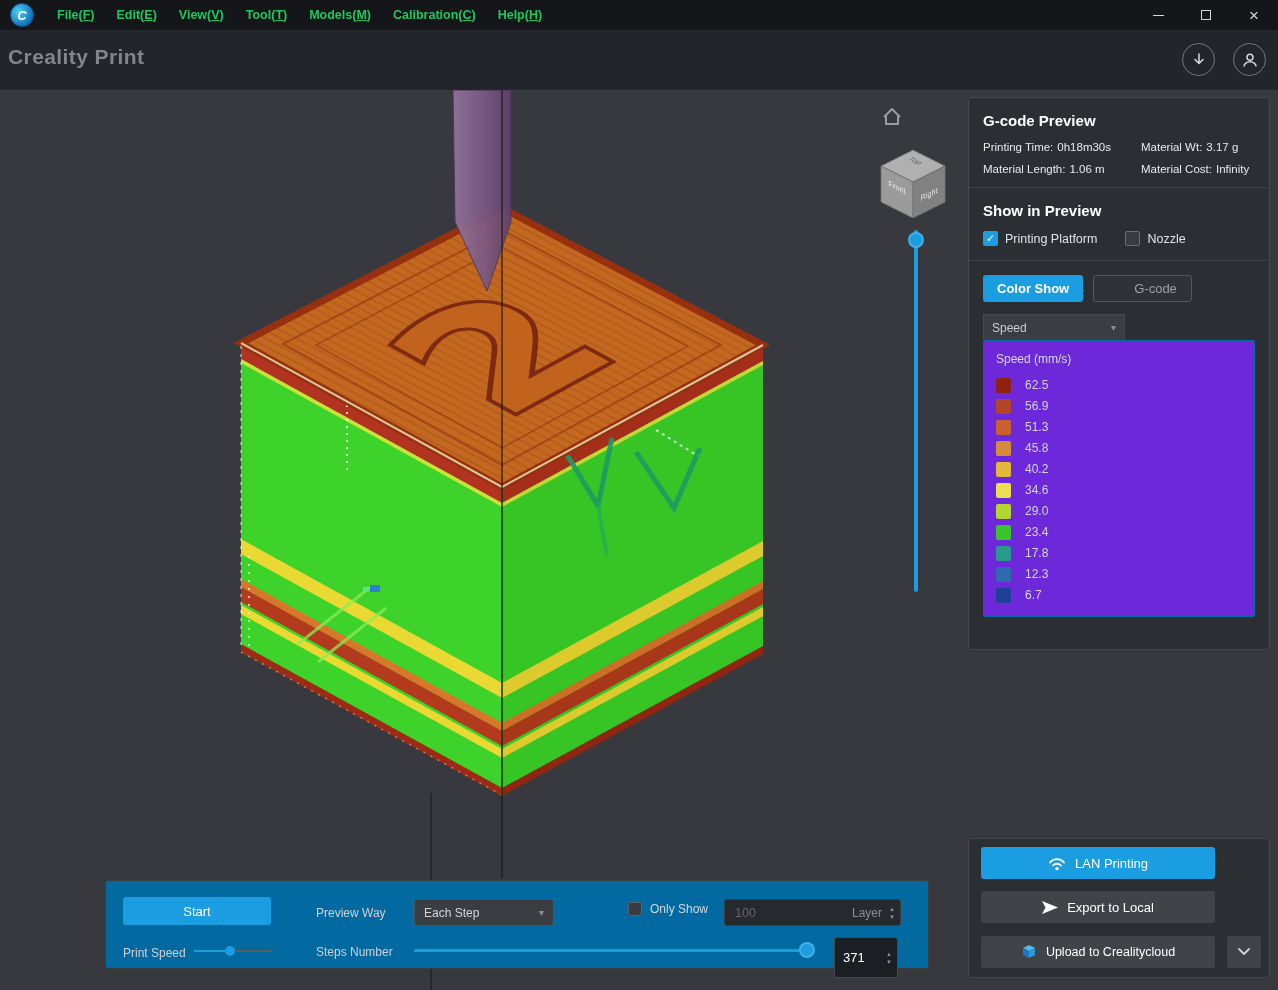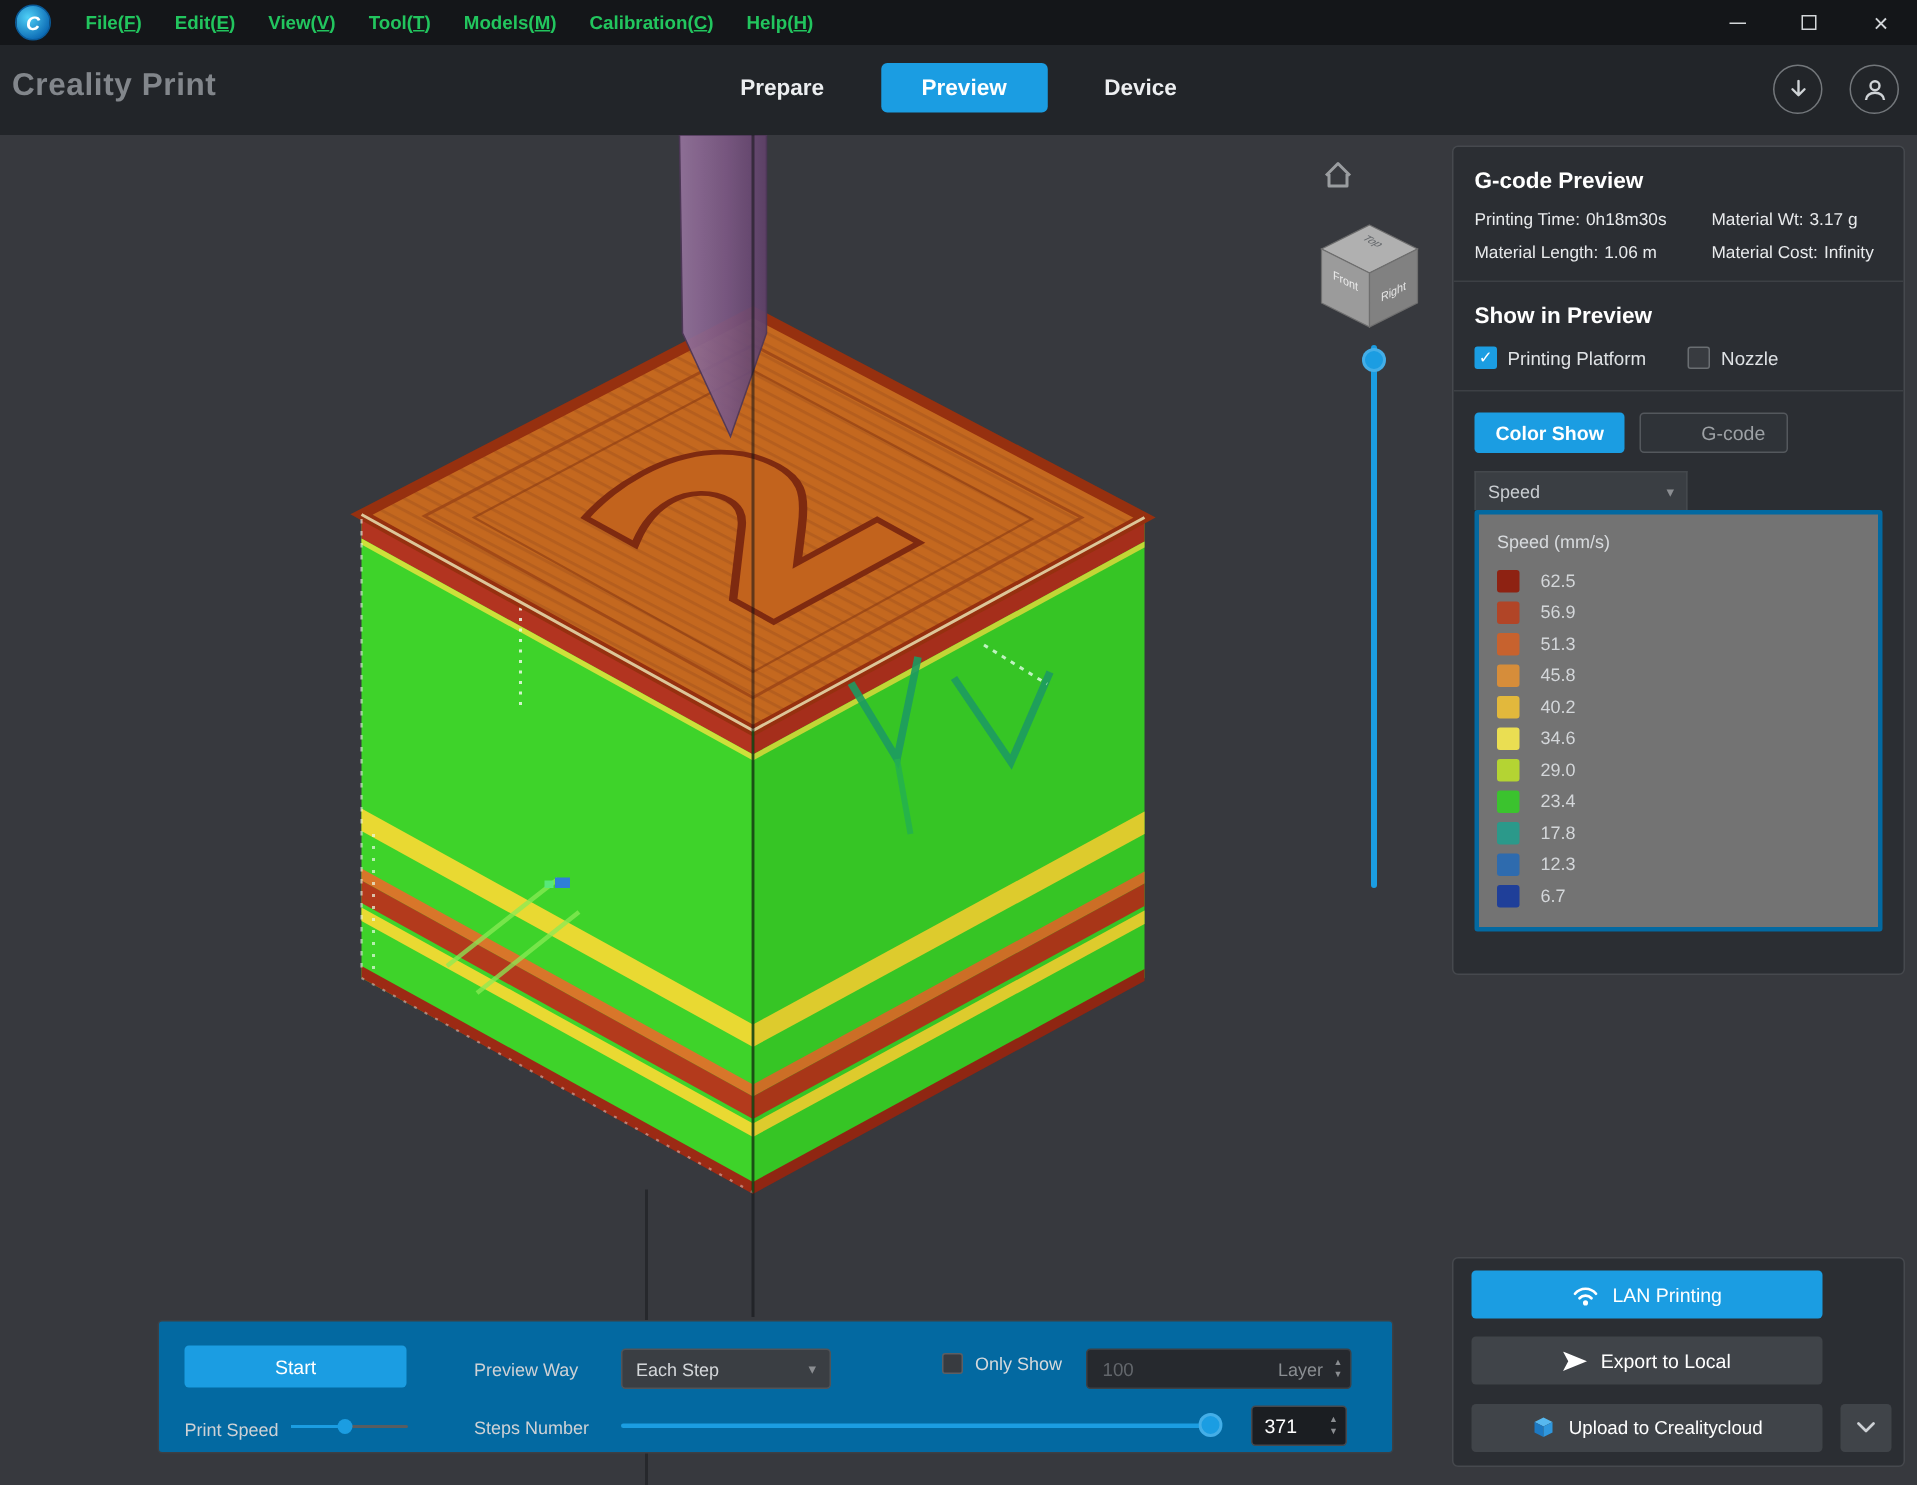--- a/index.html
+++ b/index.html
@@ -54,21 +54,21 @@
   .box { width:15px; height:15px; border-radius:2px; flex:0 0 auto; }
   .box.checked { background:#1b9de2; color:#fff; font-size:11px; display:flex; align-items:center; justify-content:center; }
   .box.unchecked { background:#383b40; border:1px solid #6a6e72; }
   .modes { display:flex; gap:10px; margin-top:2px; }
   .mode { height:27px; padding:0 14px; display:flex; align-items:center; border-radius:3px; font-size:13px; }
   .mode.active { background:#1b9de2; color:#fff; font-weight:bold; }
   .mode.inactive { background:#2f3338; border:1px solid #54585d; color:#9da1a5;padding-left:40px; }
   .dd-speed { margin-top:12px; width:142px; height:26px; background:#3a3e43; border:1px solid #44484d; border-bottom:none;
               display:flex; align-items:center; justify-content:space-between; padding:0 8px; font-size:12px; color:#c9cdd1; }
   .dd-chevron { color:#8b8e92; font-size:10px; }
-  .legend-box { border:3px solid #0369a1; background:#737373; padding:8px 12px 10px; border-radius:2px; }
+  .legend-box { border:1px solid #0369a1; background:#6d28d9; padding:8px 12px 10px; border-radius:2px; }
   .legend-title { font-size:12px; color:#d8dbde; margin:3px 0 9px; }
   .legend-row { display:flex; align-items:center; gap:14px; height:20px; margin:1px 0; }
   .swatch { width:15px; height:15px; border-radius:2px; flex:0 0 auto; }
   .legend-val { font-size:12px; color:#d3d6d9; }
 
   
   .bottom-bar { position:absolute; left:105px; top:880px; width:824px; height:89px; background:#0369a1;
                 border:1px solid #3c4045; border-radius:3px; z-index:6; }
   .lbl { position:absolute; color:#ced1d5; font-size:12px; }
   .start-btn { position:absolute; left:17px; top:16px; width:148px; height:28px; background:#1b9de2; border:none;
@@ -78,21 +78,21 @@
   .sl-fill { position:absolute; left:0; top:4px; width:36px; height:2px; background:#1b9de2; }
   .sl-dot { position:absolute; left:31px; top:0; width:10px; height:10px; border-radius:50%; background:#1b9de2; }
   .dd-each-step { position:absolute; left:308px; top:18px; width:140px; height:27px; background:#3a3e43;
                   border:1px solid #515459; border-radius:3px; display:flex; align-items:center;
                   justify-content:space-between; padding:0 9px; font-size:12px; color:#d4d7da; }
   .steps-slider { position:absolute; left:308px; top:61px; width:398px; height:16px; }
   .st-track { position:absolute; left:0; top:7px; width:100%; height:3px; background:#1b9de2; border-radius:2px; }
   .st-handle { position:absolute; right:-3px; top:0; width:16px; height:16px; border-radius:50%; background:#1b9de2;
                box-shadow:inset 0 0 0 2px rgba(255,255,255,.18); }
   .num-input { position:absolute; display:flex; align-items:center; border-radius:3px; }
-  .steps-input { left:728px; top:56px; width:64px; height:27px; background:#1b1e22; border:1px solid #46494e; }
+  .steps-input { left:728px; top:56px; width:64px; height:41px; background:#1b1e22; border:1px solid #46494e; }
   .steps-input .val { flex:1; color:#fff; font-size:13px; padding-left:8px; }
   .spin { display:flex; flex-direction:column; justify-content:center; padding-right:5px; gap:2px; }
   .spin span { font-size:6px; line-height:6px; color:#8b8e92; }
   .only-show { position:absolute; left:522px; top:21px; display:flex; align-items:center; gap:8px;
                font-size:12px; color:#d6d9dc; }
   .os-box { width:14px; height:14px; background:#383b40; border:1px solid #5c5f64; border-radius:2px; }
   .layer-input { left:618px; top:18px; width:177px; height:27px; background:#26292e; border:1px solid #3c4045; }
   .layer-input .val { flex:1; color:#62666b; font-size:12.5px; padding-left:10px; }
   .layer-input .unit { color:#8a8e92; font-size:12px; margin-right:7px; }
 
@@ -130,25 +130,20 @@
         <span class="icon-max"></span>
       </div>
     <div class="win-btn">
         <span class="icon-close">×</span>
       </div>
   </div>
 </div>
 
 <div class="header">
   <div class="app-title">Creality Print</div>
-  <div class="tabs">
-      <div class="tab">Prepare</div>
-      <div class="tab active">Preview</div>
-      <div class="tab">Device</div>
-    </div>
   <div class="header-actions">
     <div class="circle-btn">
       <svg width="14" height="14" viewBox="0 0 14 14">
         <path d="M7,1 V10 M3,6.5 L7,10.5 L11,6.5" stroke="#cfd3d6" stroke-width="1.6" fill="none" stroke-linecap="round" stroke-linejoin="round"></path>
       </svg>
     </div>
     <div class="circle-btn">
       <svg width="16" height="16" viewBox="0 0 16 16">
         <circle cx="8" cy="5.2" r="3" stroke="#cfd3d6" stroke-width="1.6" fill="none"></circle>
         <path d="M2,14.6 a6,4.8 0 0 1 12,0" stroke="#cfd3d6" stroke-width="1.6" fill="none"></path>

